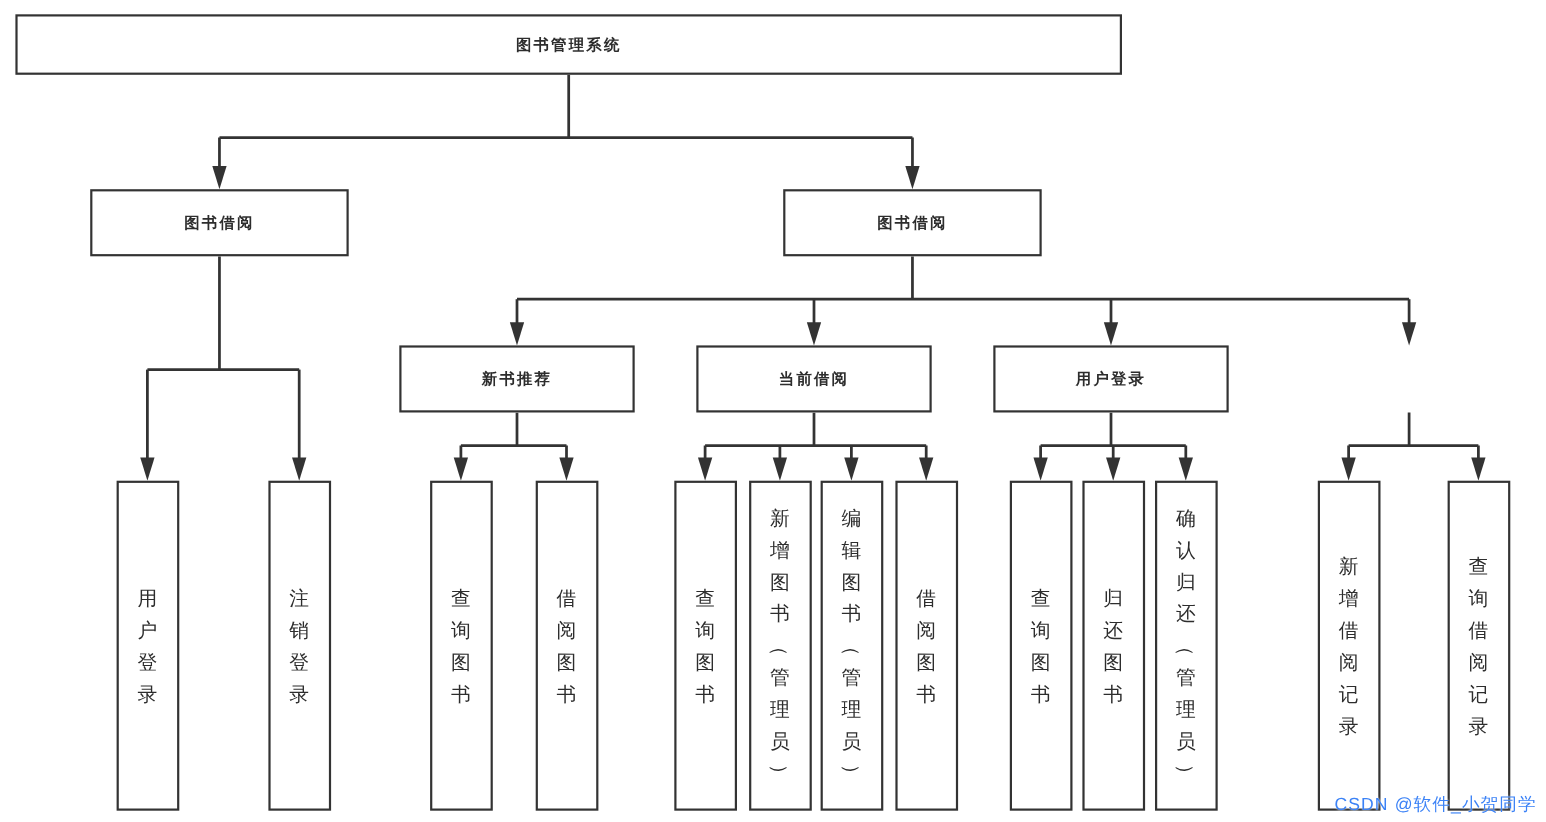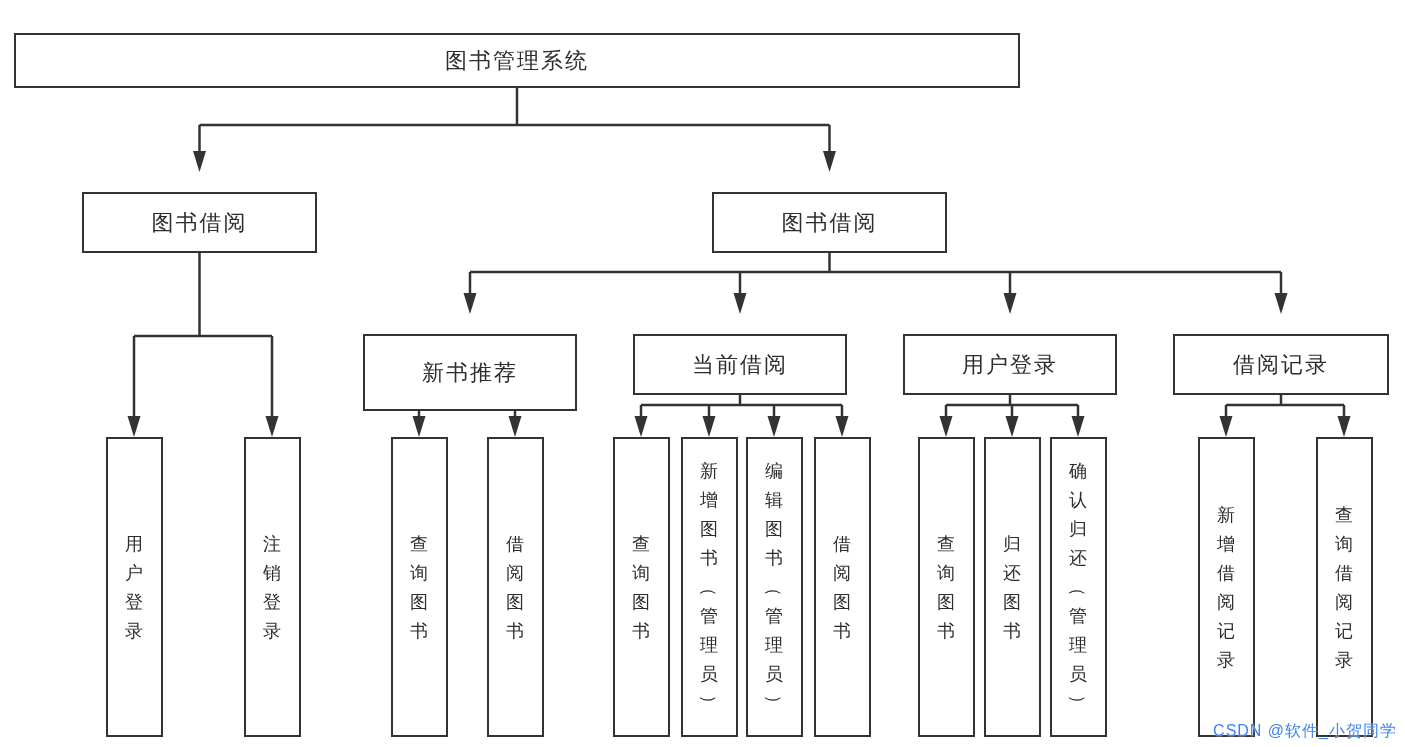--- a/index.html
+++ b/index.html
@@ -2,21 +2,21 @@
 <html><head>
 <meta charset="utf-8">
 <style>
   html,body{margin:0;padding:0;background:#ffffff;}
   body{width:1405px;height:747px;position:relative;overflow:hidden;
        font-family:"Liberation Sans","DejaVu Sans",sans-serif;color:#2d2d2d;}
   .stage{position:absolute;left:0;top:0;width:1405px;height:747px;}
   svg.connectors{position:absolute;left:0;top:0;pointer-events:none;}
   .node{position:absolute;box-sizing:border-box;background:#ffffff;
         border:2.5px solid #333333;display:flex;align-items:center;justify-content:center;}
-  .hnode{font-size:22px;letter-spacing:2px;font-weight:400;margin-top:20px;}
+  .hnode{font-size:14px;letter-spacing:2px;font-weight:700;}
   .leaf{flex-direction:column;justify-content:center;}
   .leaf .ch{height:29px;width:100%;display:flex;align-items:center;justify-content:center;
             font-size:18px;line-height:1;}
   .leaf .ch.rot{transform:rotate(90deg);}
   .watermark{position:absolute;right:8px;bottom:5px;font-size:16px;color:#3b82f6;
              letter-spacing:1px;text-shadow:0 0 2px #ffffff;white-space:nowrap;}
 </style>
 </head>
 <body>
 
@@ -89,24 +89,23 @@
         <line x1="1344" y1="405" x2="1344" y2="421" stroke="#333333" stroke-width="2.5"></line>
         <polygon points="1337.5,416 1350.5,416 1344,437" fill="#333333"></polygon>
       </g>
     </svg>
 
   <div class="node hnode" style="left:14px;top:13px;width:1006px;height:55px">图书管理系统</div>
 
   <div class="node hnode" style="left:82px;top:172px;width:235px;height:61px">图书借阅</div>
   <div class="node hnode" style="left:712px;top:172px;width:235px;height:61px">图书借阅</div>
 
-  <div class="node hnode" style="left:363px;top:314px;width:214px;height:77px">新书推荐</div>
+  <div class="node hnode" style="left:363px;top:314px;width:214px;height:61px">新书推荐</div>
   <div class="node hnode" style="left:633px;top:314px;width:214px;height:61px">当前借阅</div>
   <div class="node hnode" style="left:903px;top:314px;width:214px;height:61px">用户登录</div>
-  <div class="node hnode" style="left:1173px;top:314px;width:216px;height:61px">借阅记录</div>
 
   <div class="node leaf" style="left:105.5px;top:437px;width:57px;height:300px">
       <span class="ch">用</span>
       <span class="ch">户</span>
       <span class="ch">登</span>
       <span class="ch">录</span>
     </div>
   <div class="node leaf" style="left:243.5px;top:437px;width:57px;height:300px">
       <span class="ch">注</span>
       <span class="ch">销</span>

